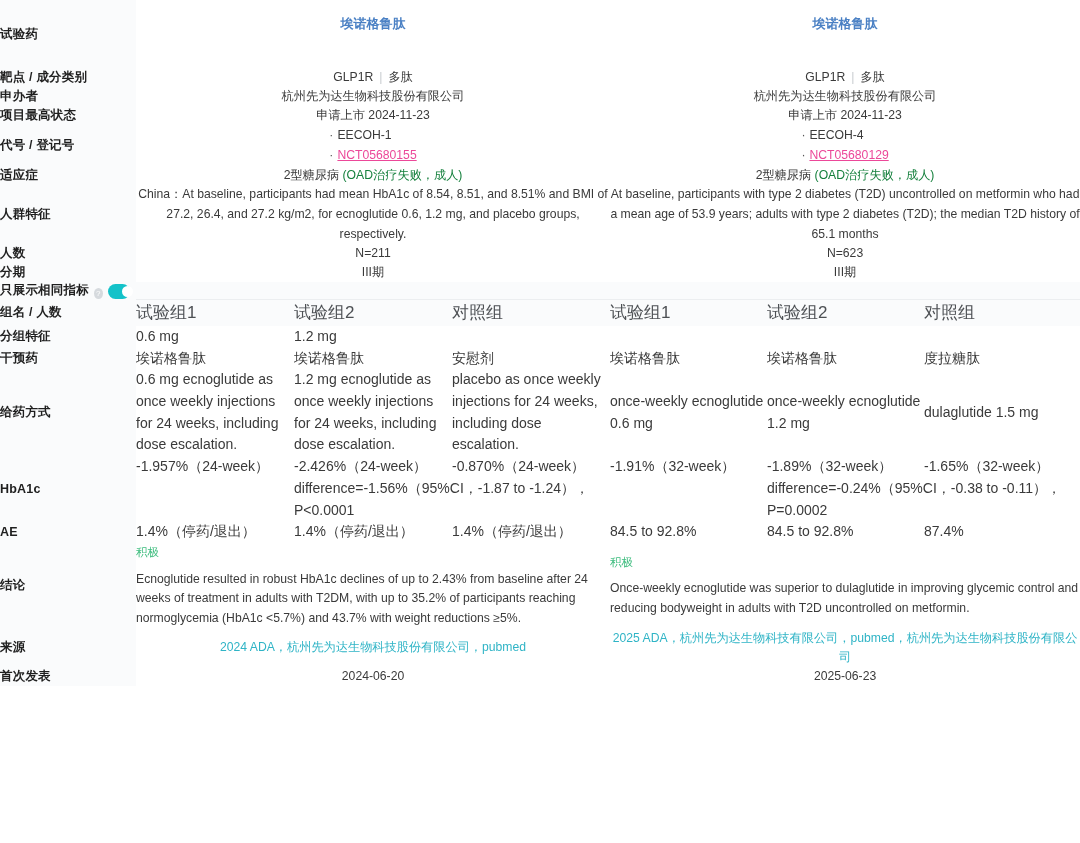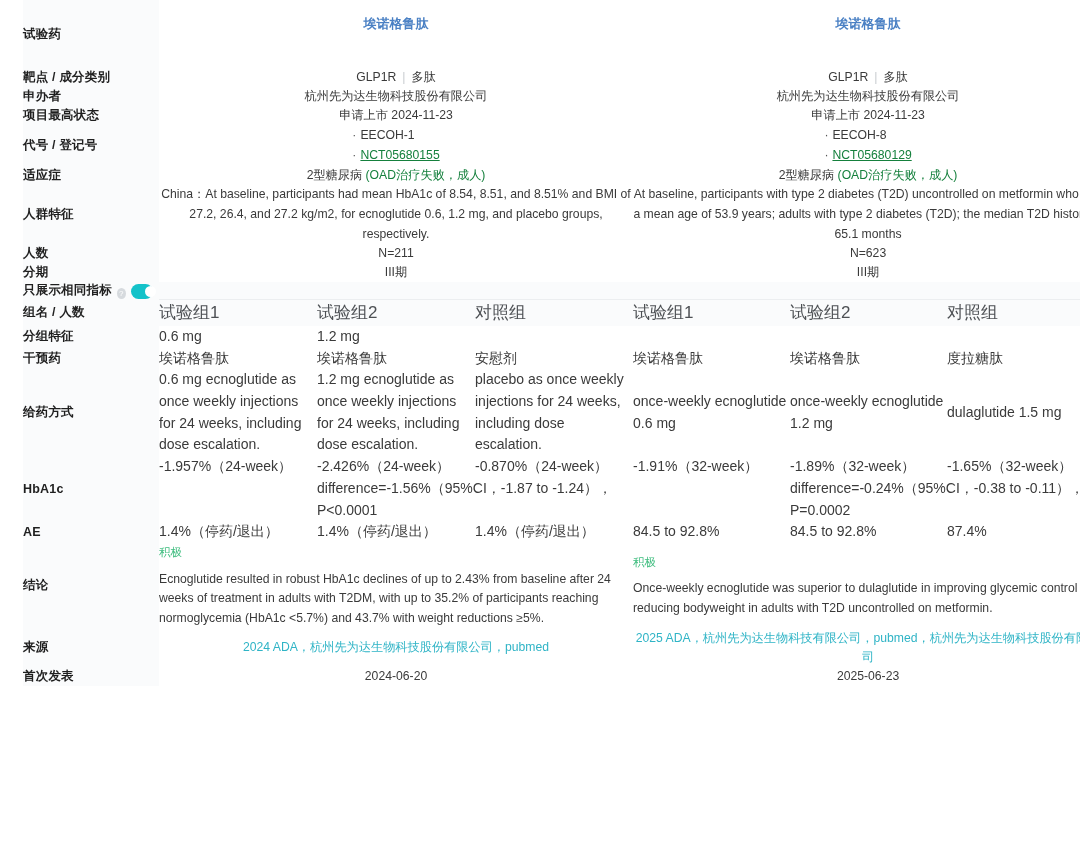--- a/index.html
+++ b/index.html
@@ -13,21 +13,20 @@
     height: 843px;
     overflow: hidden;
     color: #2b2b2b;
     font-size: 12px;
   }
   #root {
     width: 1080px;
     height: 843px;
     position: relative;
     box-sizing: border-box;
-    padding-left: 23px;
   }
   table.cmp {
     border-collapse: collapse;
     table-layout: fixed;
     width: 1080px;
   }
   table.cmp td, table.cmp th {
     border: 0;
     padding: 0;
     vertical-align: middle;
@@ -75,21 +74,21 @@
     display: inline-block;
     text-align: left;
     line-height: 1.7;
   }
   .bullets div::before {
     content: "·";
     margin-right: 4px;
     color: #555;
   }
   .ulink {
-    color: #15803d;
+    color: #ec4899;
     text-decoration: underline;
   }
 
   .toggle-row .lbl {
     background: #fafbfc;
     padding-right: 6px;
   }
   .toggle-wrap {
     display: flex;
     align-items: flex-end;
@@ -213,21 +212,21 @@
   <tr>
     <td class="lbl">代号 / 登记号</td>
     <td class="cell c-center sep" colspan="3">
       <span class="bullets">
         <div>EECOH-1</div>
         <div><span class="ulink">NCT05680155</span></div>
       </span>
     </td>
     <td class="cell c-center" colspan="3">
       <span class="bullets">
-        <div>EECOH-8</div>
+        <div>EECOH-4</div>
         <div><span class="ulink">NCT05680129</span></div>
       </span>
     </td>
   </tr>
 
   <tr>
     <td class="lbl">适应症</td>
     <td class="cell c-center sep" colspan="3">
       <span>2型糖尿病</span>
       <span class="muted">(OAD治疗失败，成人)</span>

